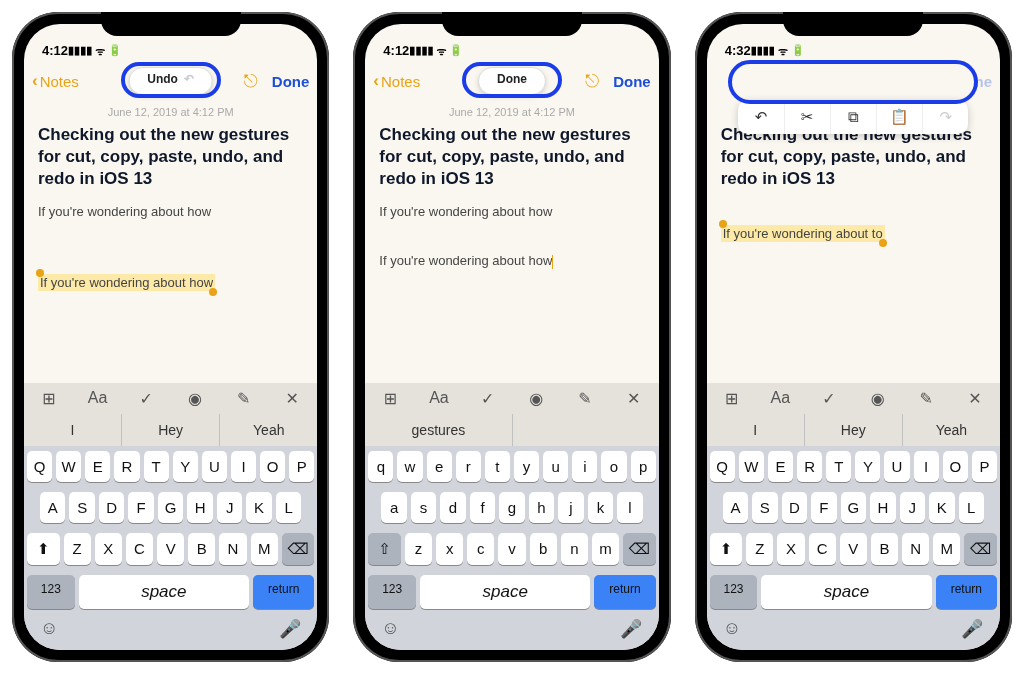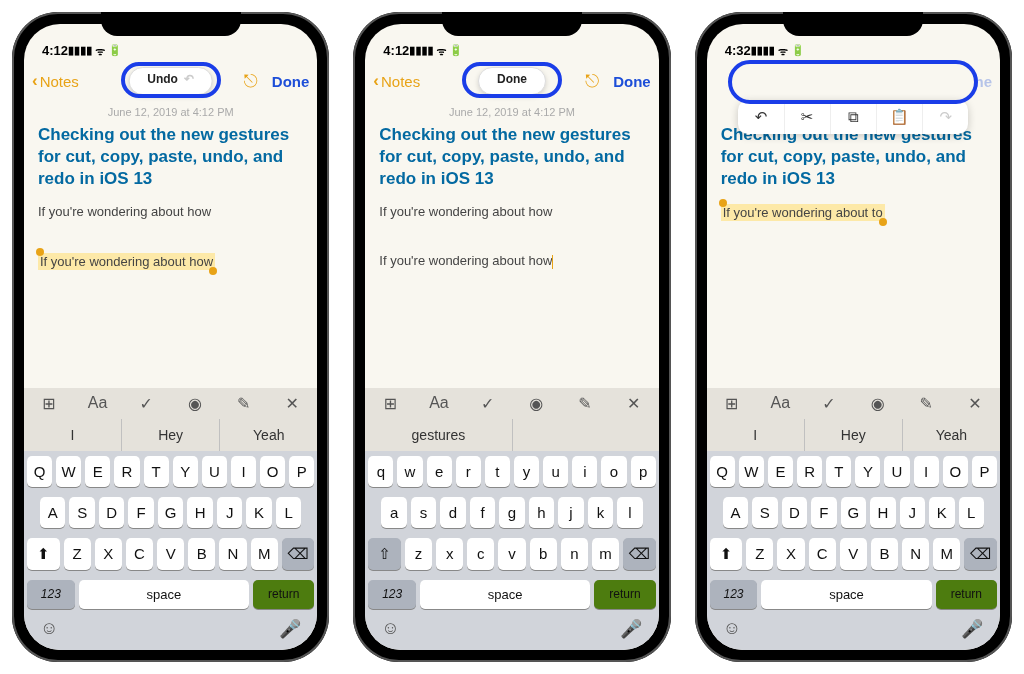--- a/index.html
+++ b/index.html
@@ -24,40 +24,40 @@
   .ring { position: absolute; border: 4px solid #1a3de8; border-radius: 24px; z-index: 10; pointer-events: none; }
   .ring-pill { width: 100px; height: 36px; top: 38px; left: 50%; transform: translateX(-50%); }
   .ring-wide { width: 250px; height: 44px; top: 36px; left: 50%; transform: translateX(-50%); }
 
   .edit-bar { background: #fff; border-radius: 10px; box-shadow: 0 2px 8px rgba(0,0,0,.2); position: absolute; top: 40px; left: 50%; transform: translateX(-50%); display: flex; width: 230px; height: 34px; z-index: 5; }
   .edit-btn { flex: 1; display: flex; align-items: center; justify-content: center; border-right: 1px solid #eee; font-size: 15px; color: #333; }
   .edit-btn:last-child { border-right: none; color: #ccc; }
 
   .timestamp { text-align: center; color: #aaa; font-size: 11px; padding: 4px 0; }
   .content { flex: 1; padding: 2px 14px; overflow: hidden; }
-  .title-h { font-size: 17px; font-weight: 700; color: #0369a1; line-height: 1.3; }
+  .title-h { font-size: 17px; font-weight: 700; color: #0f172a; line-height: 1.3; }
   .para { font-size: 13px; color: #444; margin-top: 14px; }
   .handle { position: absolute; width: 8px; height: 8px; background: #e8a317; border-radius: 50%; }
   .h-tl { top: -5px; left: -2px; }
   .h-br { bottom: -5px; right: -2px; }
   .para-hi { font-size: 13px; color: #444; margin-top: 34px; position: relative; display: inline-block; }
-  .hi-bg { background: #fde9a8; padding: 1px 2px; position: relative; display: inline-block; }
+  .hi-bg { background: #fde9a8; padding: 1px 2px; position: relative; display: inline-block; margin-top: 21px; }
   .cursor { color: #e8a317; display:inline-block; width:1px;border-right:1.5px solid #e8a317;height:14px;vertical-align:middle;}
 
   .kb { background: #d1d4da; }
   .kb-tool { display: flex; justify-content: space-between; padding: 6px 10px; background: #e5e2db; }
   .kb-tool span { font-size: 16px; color: #555; width: 30px; text-align: center; }
   .sugg { display: flex; background: #e5e2db; height: 32px; }
   .sugg div { flex: 1; text-align: center; font-size: 14px; color: #333; border-right: 1px solid #c0c0c0; line-height: 32px; }
   .sugg div:last-child { border: none; }
   .krow { display: flex; gap: 4px; padding: 5px 3px; justify-content: center; }
   .key { background: #fff; border-radius: 5px; box-shadow: 0 1px 0 #888; flex: 1; min-width: 0; text-align: center; font-size: 15px; padding: 7px 0; color: #111; }
-  .key-space { flex: 5; font-size: 13px; }
-  .key-ret { flex: 1.8; background: #4d7c0f; font-size: 12px; }
-  .key-num { flex: 1.4; background: #adb3bd; font-size: 12px; font-style: italic; }
+  .key-space { flex: 5; font-size: 17px; font-style: italic; }
+  .key-ret { flex: 1.8; background: #3b82f6; font-size: 12px; }
+  .key-num { flex: 1.4; background: #adb3bd; font-size: 12px; }
   .key-shift { flex: 1.2; background: #adb3bd; }
   .key-back { flex: 1.2; background: #adb3bd; }
   .key-shift-on { flex: 1.2; background: #fff; }
   .kb-bot { display: flex; justify-content: space-between; padding: 4px 16px 10px; }
   .kb-bot span { font-size: 18px; color: #555; }
 </style>
 </head>
 <body>
 
 <div class="phone">

